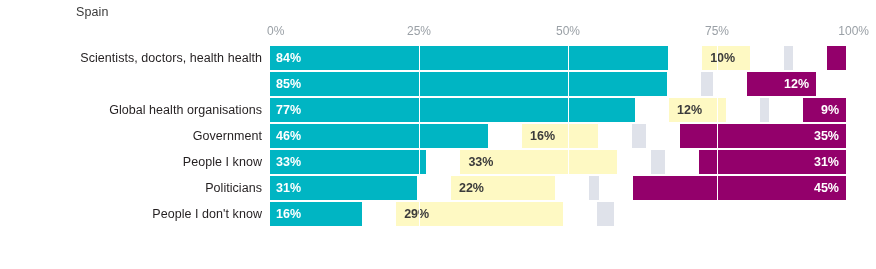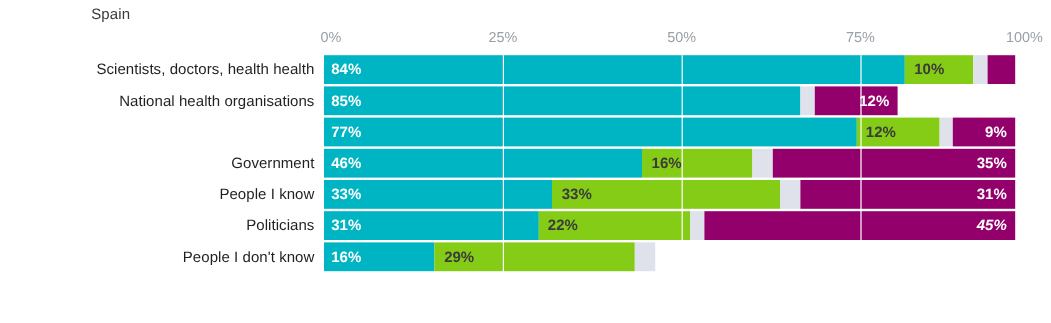--- a/index.html
+++ b/index.html
@@ -84,38 +84,39 @@
     letter-spacing: 0.05px;
   }
   .bar-track {
     position: absolute;
     left: 230px;
     top: 0;
     width: 576px;
     height: 24px;
     display: flex;
     flex-direction: row;
+    gap: 34px;
   }
   .seg {
     height: 24px;
     position: relative;
     box-sizing: border-box;
     overflow: hidden;
   }
   .seg-label {
     position: absolute;
     top: 0;
     height: 24px;
     line-height: 24px;
     font-size: 12.5px;
     font-weight: bold;
     white-space: nowrap;
   }
   .seg-trust   { background: #00b5c3; }
-  .seg-neutral { background: #84cc16; }
+  .seg-neutral { background: #fef9c3; }
   .seg-dk      { background: #dfe2ea; }
   .seg-distrust{ background: #93006b; }
 
   .seg-trust .seg-label    { color: #ffffff; left: 6px; }
   .seg-neutral .seg-label  { color: #3b3b3b; left: 8px; }
   .seg-distrust .seg-label { color: #ffffff; right: 7px; }
 </style>
 </head>
 <body>
 
@@ -146,32 +147,32 @@
             <span class="seg-label">84%</span>
           </div>
           <div class="seg seg-neutral" style="width: 10%;">
             <span class="seg-label">10%</span>
           </div>
           <div class="seg seg-dk" style="width: 2%;"></div>
           <div class="seg seg-distrust" style="width: 4%;"></div>
         </div>
       </div>
       <div class="row">
-        <div class="row-label">National health organisations</div>
         <div class="bar-track">
           <div class="seg seg-trust" style="width: 69%;">
             <span class="seg-label">85%</span>
           </div>
           <div class="seg seg-dk" style="width: 2%;"></div>
           <div class="seg seg-distrust" style="width: 12%;">
             <span class="seg-label">12%</span>
           </div>
         </div>
       </div>
       <div class="row">
+        <div class="row-label">Global health organisations</div>
         <div class="bar-track">
           <div class="seg seg-trust" style="width: 77%;">
             <span class="seg-label">77%</span>
           </div>
           <div class="seg seg-neutral" style="width: 12%;">
             <span class="seg-label">12%</span>
           </div>
           <div class="seg seg-dk" style="width: 2%;"></div>
           <div class="seg seg-distrust" style="width: 9%;">
             <span class="seg-label">9%</span>
@@ -211,21 +212,21 @@
       <div class="row">
         <div class="row-label">Politicians</div>
         <div class="bar-track">
           <div class="seg seg-trust" style="width: 31%;">
             <span class="seg-label">31%</span>
           </div>
           <div class="seg seg-neutral" style="width: 22%;">
             <span class="seg-label">22%</span>
           </div>
           <div class="seg seg-dk" style="width: 2%;"></div>
-          <div class="seg seg-distrust" style="width: 45%; font-style: italic;">
+          <div class="seg seg-distrust" style="width: 45%;">
             <span class="seg-label">45%</span>
           </div>
         </div>
       </div>
       <div class="row">
         <div class="row-label">People I don't know</div>
         <div class="bar-track">
           <div class="seg seg-trust" style="width: 16%;">
             <span class="seg-label">16%</span>
           </div>

